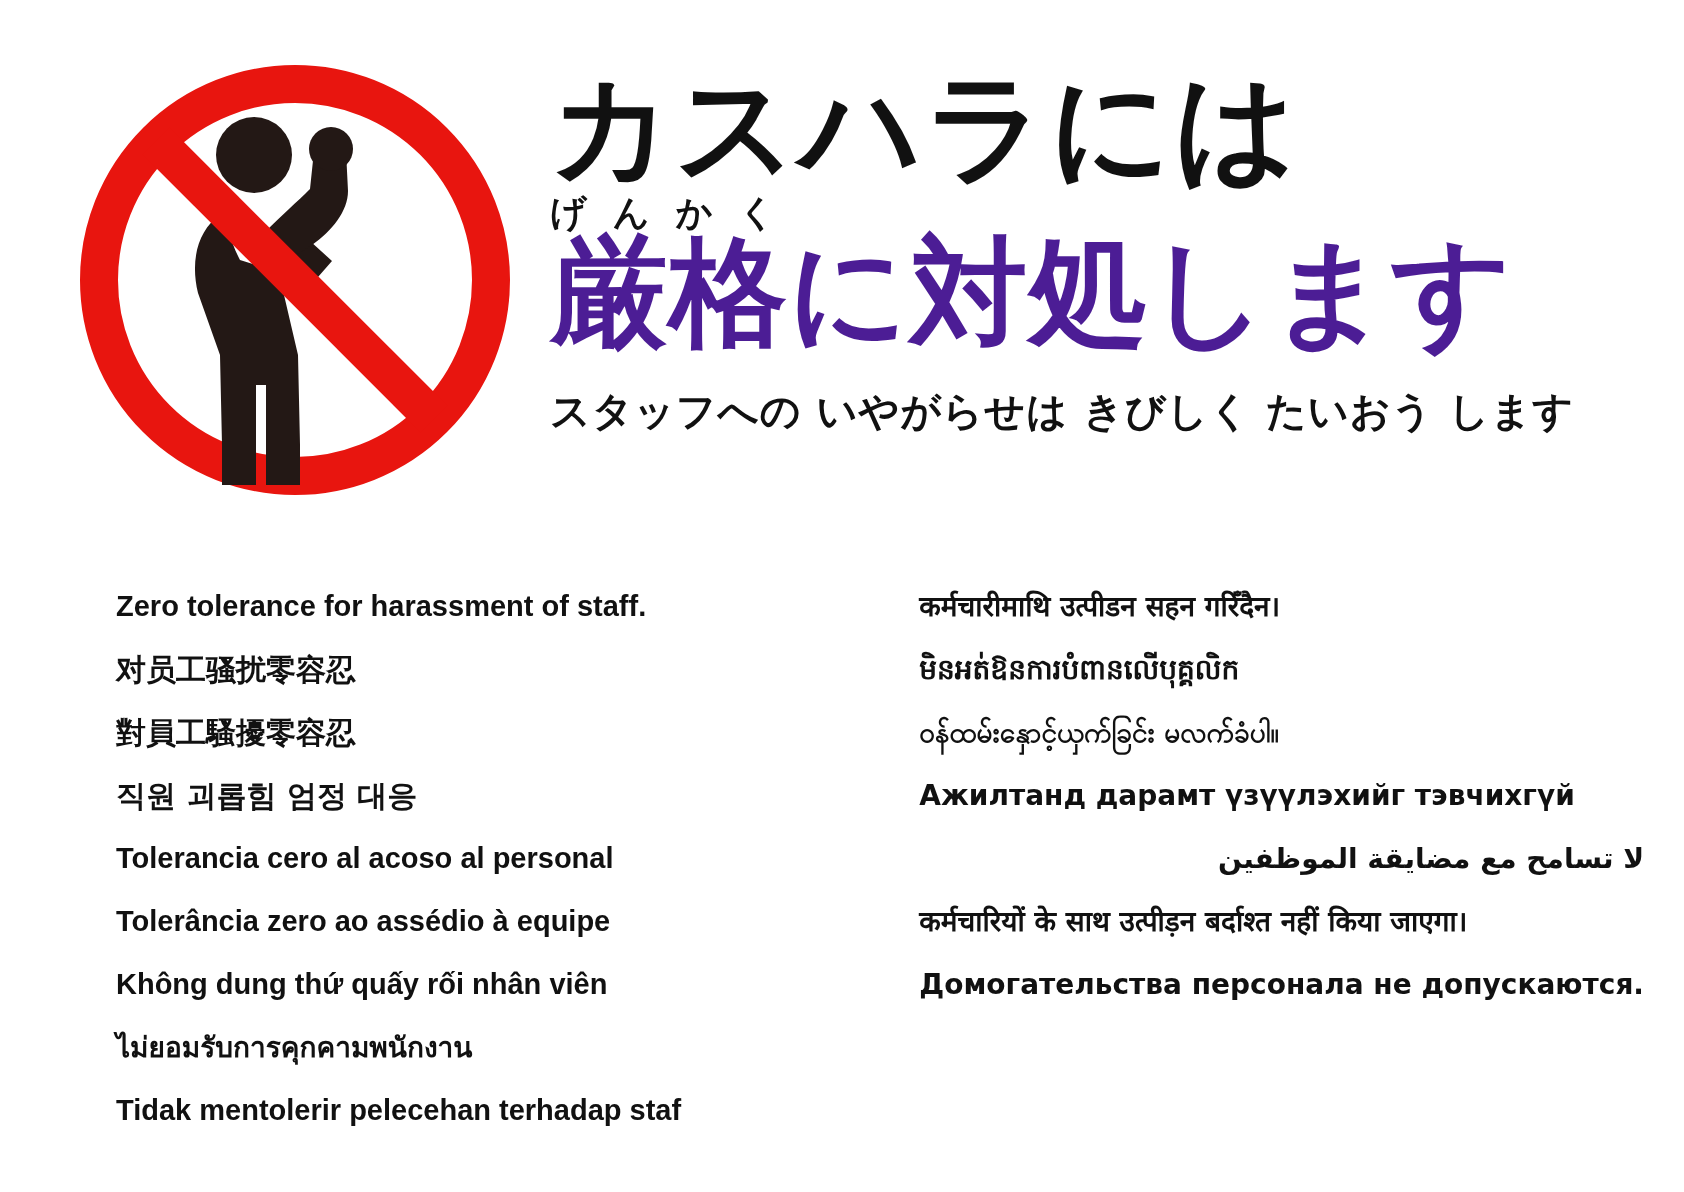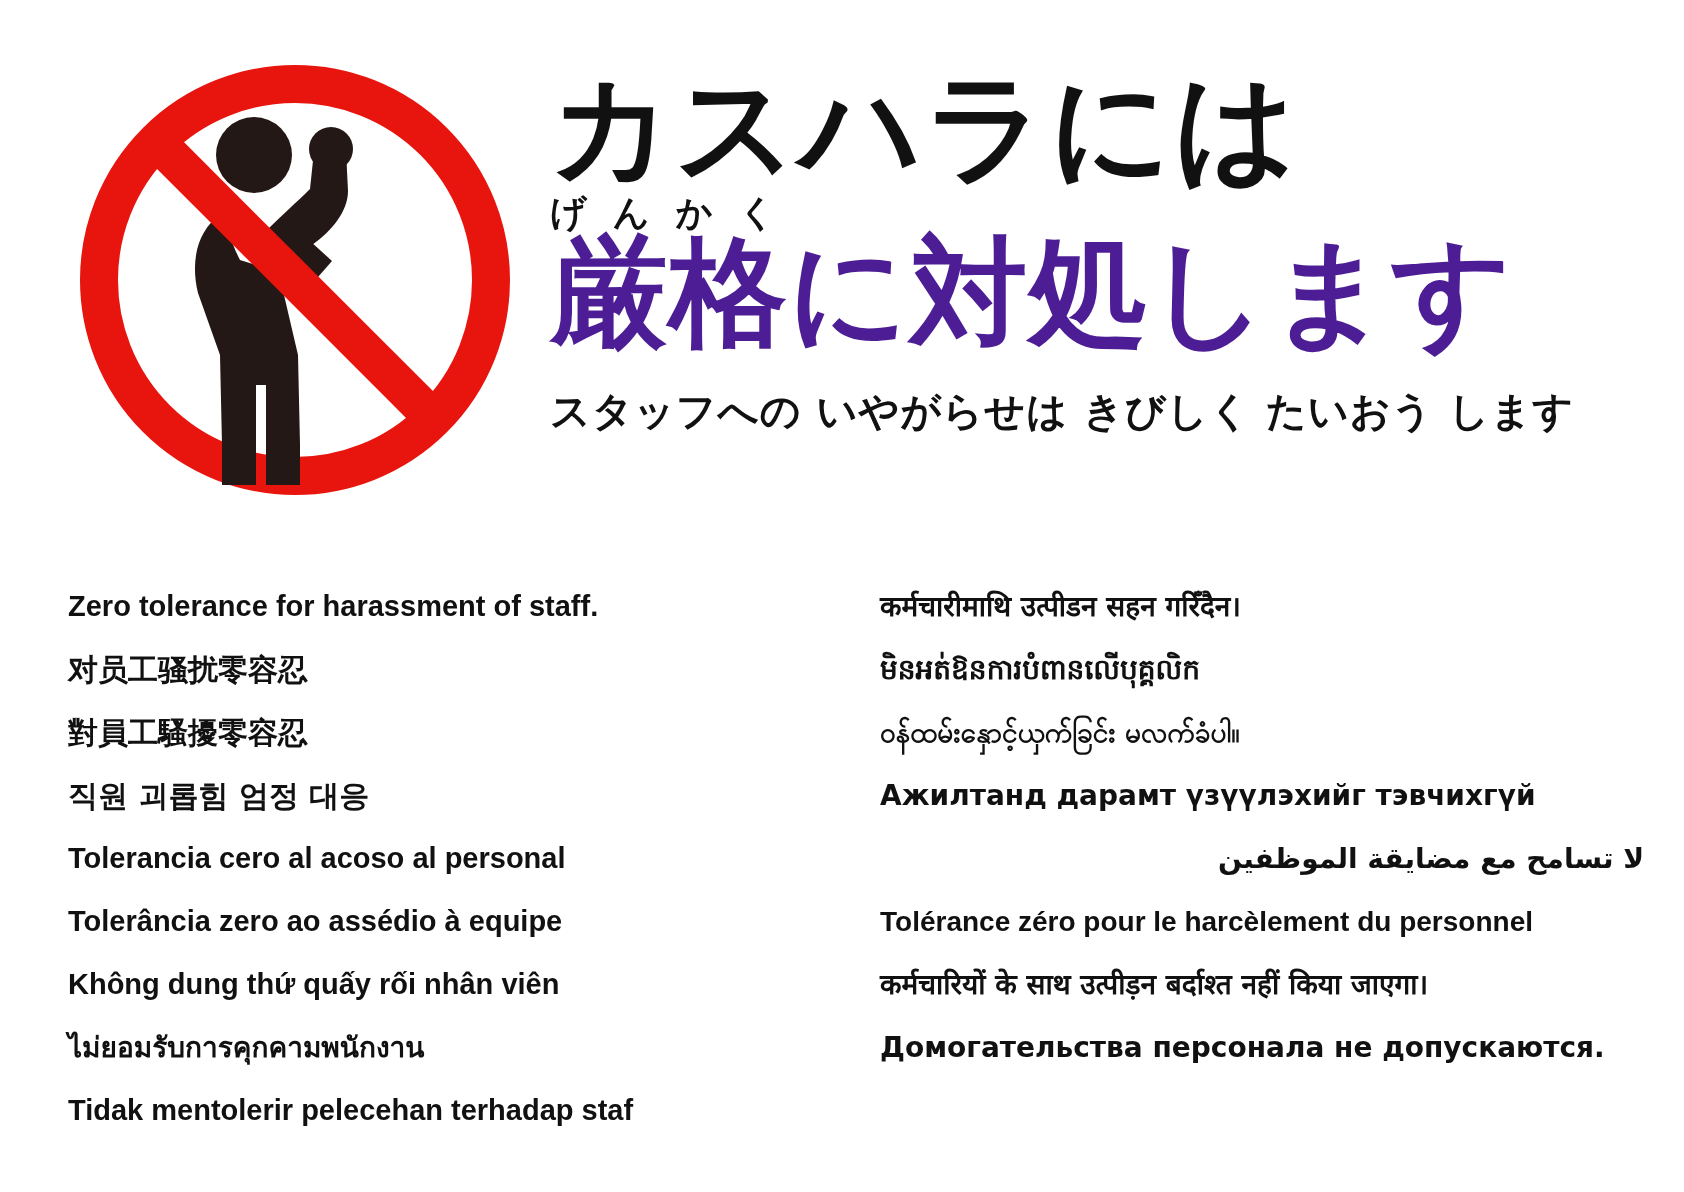--- a/index.html
+++ b/index.html
@@ -112,20 +112,21 @@
   }
   .t-item {
     font-weight: 700;
     font-size: 29px;
     line-height: 1.0;
     color: #111111;
     height: 63px;
     display: flex;
     align-items: center;
     white-space: nowrap;
+    margin-left: 48px;
   }
   .t-item.cjk {
     font-family: "DejaVu Sans", "Liberation Sans", sans-serif;
     font-size: 30px;
   }
   .t-item.rtl {
     direction: rtl;
     justify-content: flex-start;
     font-family: "DejaVu Sans", "Liberation Sans", sans-serif;
   }
@@ -219,20 +220,19 @@
       <div class="t-item indic">ไม่ยอมรับการคุกคามพนักงาน</div>
       <div class="t-item">Tidak mentolerir pelecehan terhadap staf</div>
     </div>
 
     <div class="col col-right">
       <div class="t-item indic">कर्मचारीमाथि उत्पीडन सहन गरिँदैन।</div>
       <div class="t-item indic">មិនអត់ឱនការបំពានលើបុគ្គលិក</div>
       <div class="t-item indic">ဝန်ထမ်းနှောင့်ယှက်ခြင်း မလက်ခံပါ။</div>
       <div class="t-item cyr">Ажилтанд дарамт үзүүлэхийг тэвчихгүй</div>
       <div class="t-item rtl">لا تسامح مع مضايقة الموظفين</div>
-      <div class="t-item">Tolérance zéro pour le harcèlement du personnel</div>
       <div class="t-item indic">कर्मचारियों के साथ उत्पीड़न बर्दाश्त नहीं किया जाएगा।</div>
       <div class="t-item cyr">Домогательства персонала не допускаются.</div>
     </div>
 
   </div>
 
 </div>
 
 </body></html>

